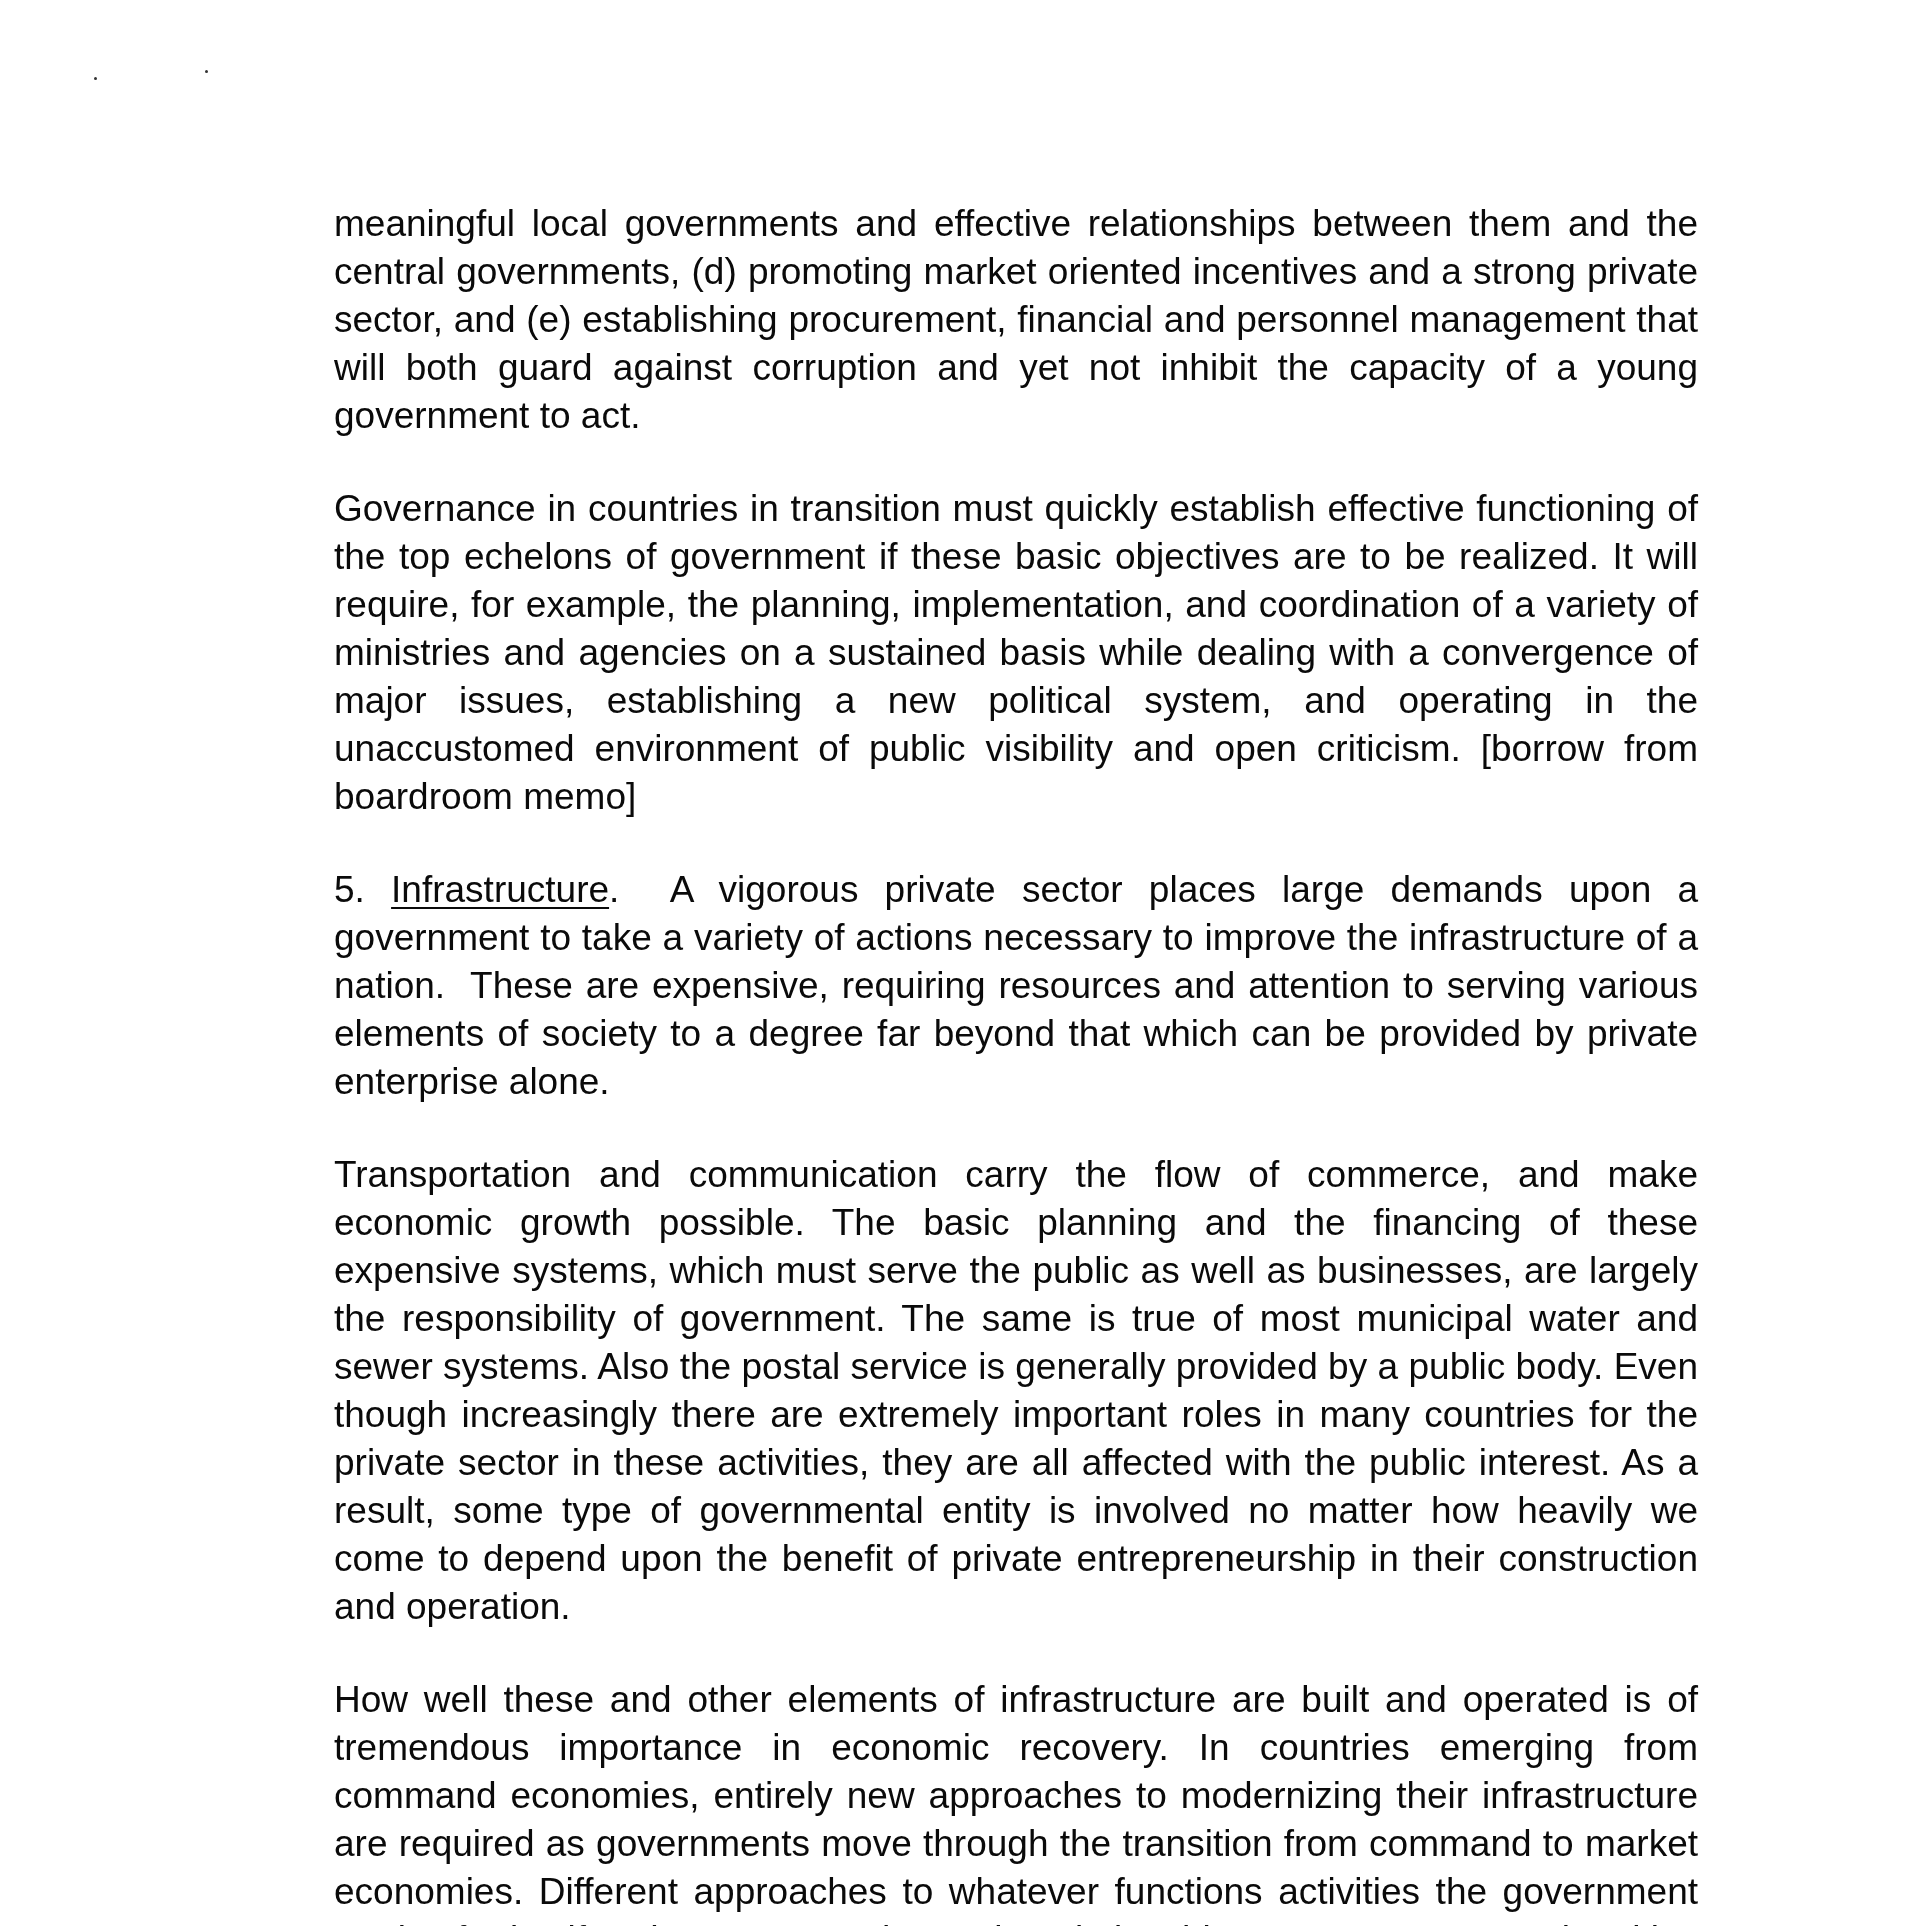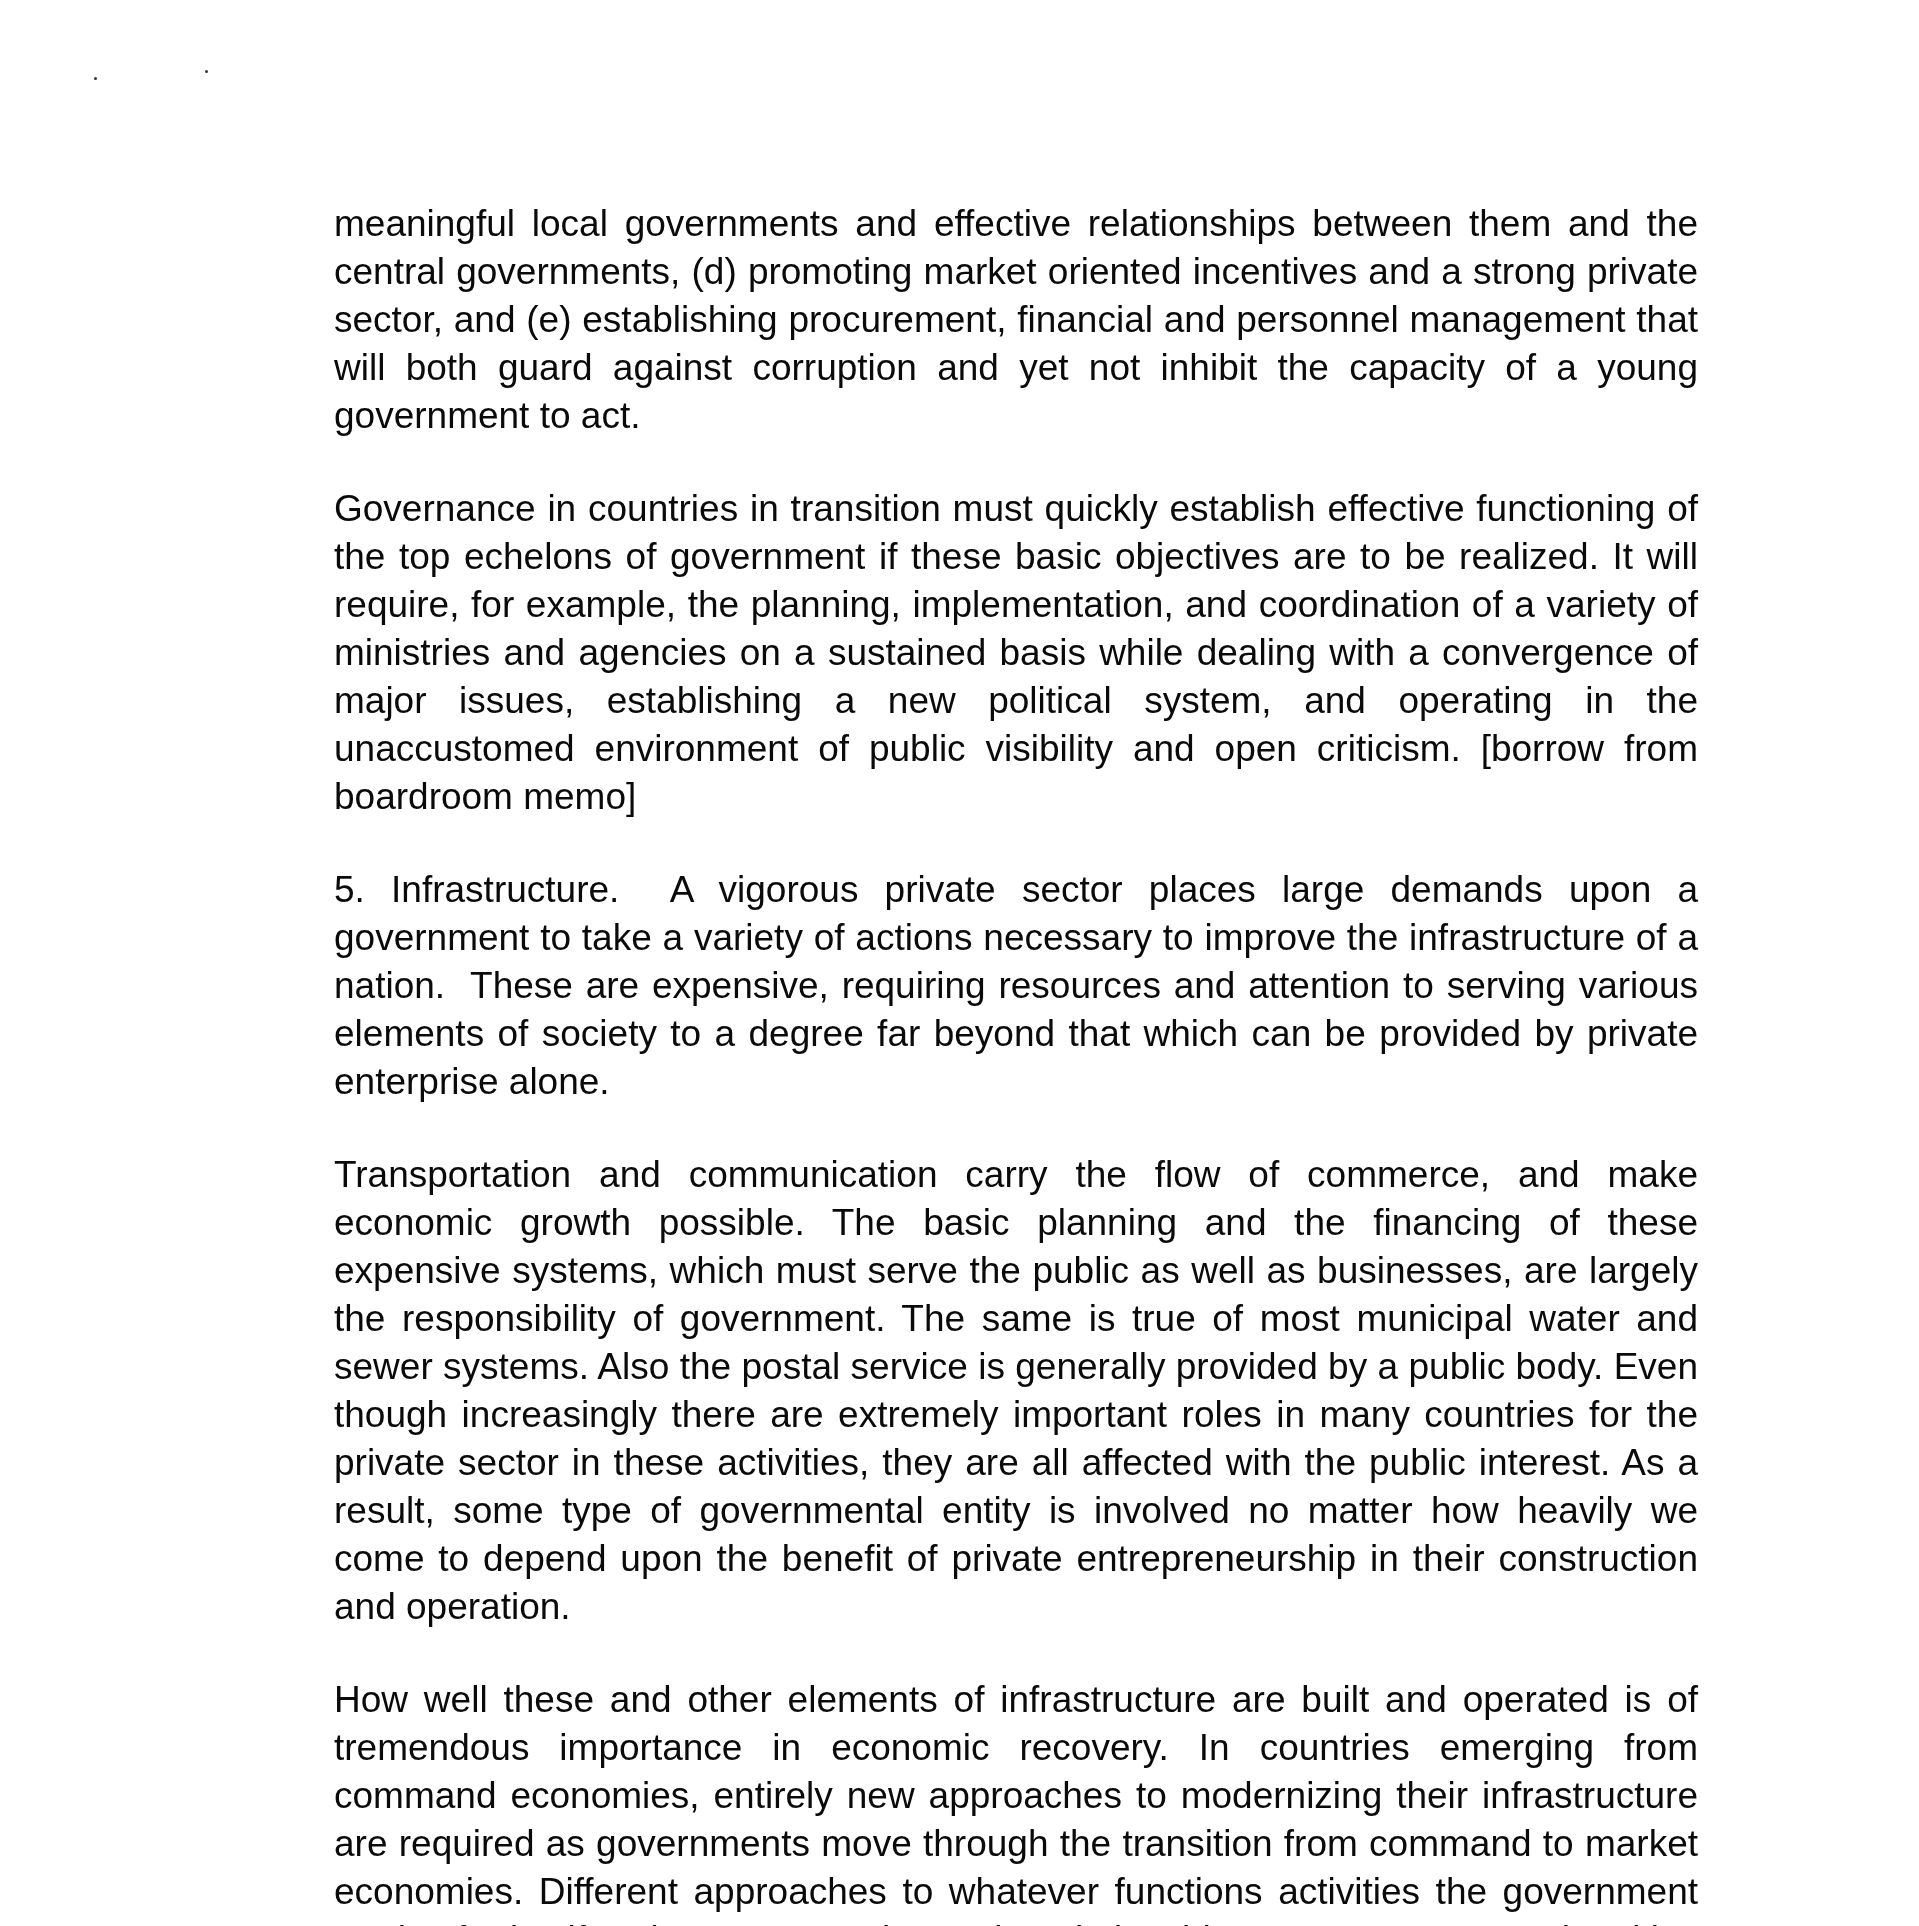--- a/index.html
+++ b/index.html
@@ -43,20 +43,21 @@
       font-size: 37px;
       line-height: 48px;
       text-align: justify;
       text-align-last: left;
       margin: 0 0 45px 0;
       letter-spacing: 0;
       font-stretch: condensed;
     }
     .para .num { }
     .para .ul {
+      text-decoration: underline;
       text-decoration-thickness: 2.3px;
       text-underline-offset: 5.4px;
     }
   </style>
 </head>
 <body>
 
 <div class="page">
   <span class="speck s1"></span>
   <span class="speck s2"></span>

